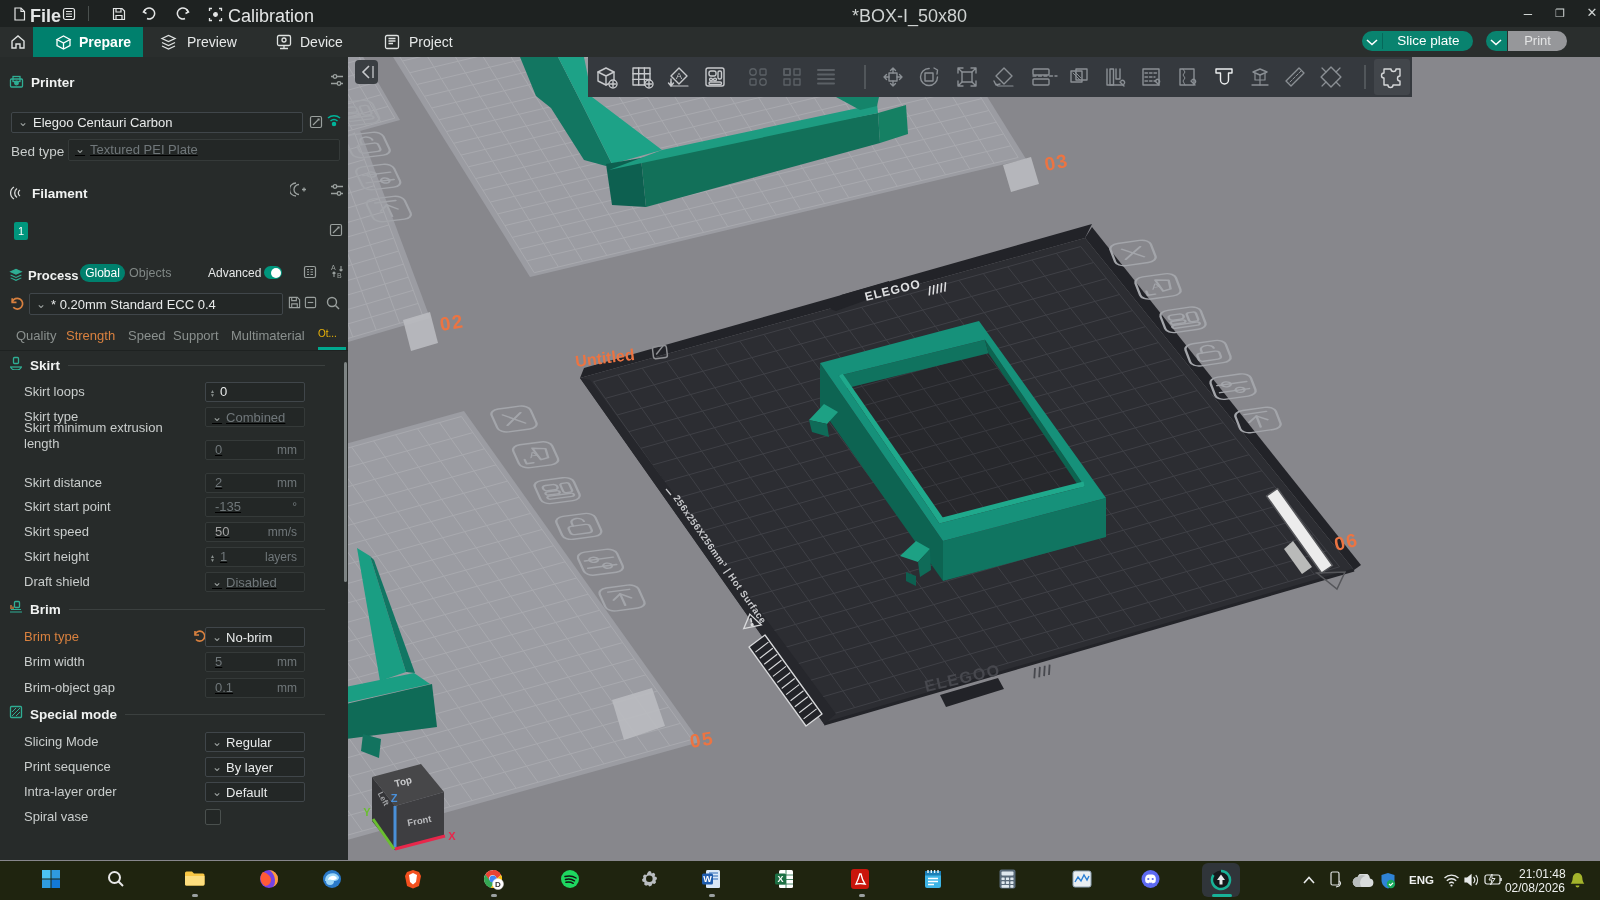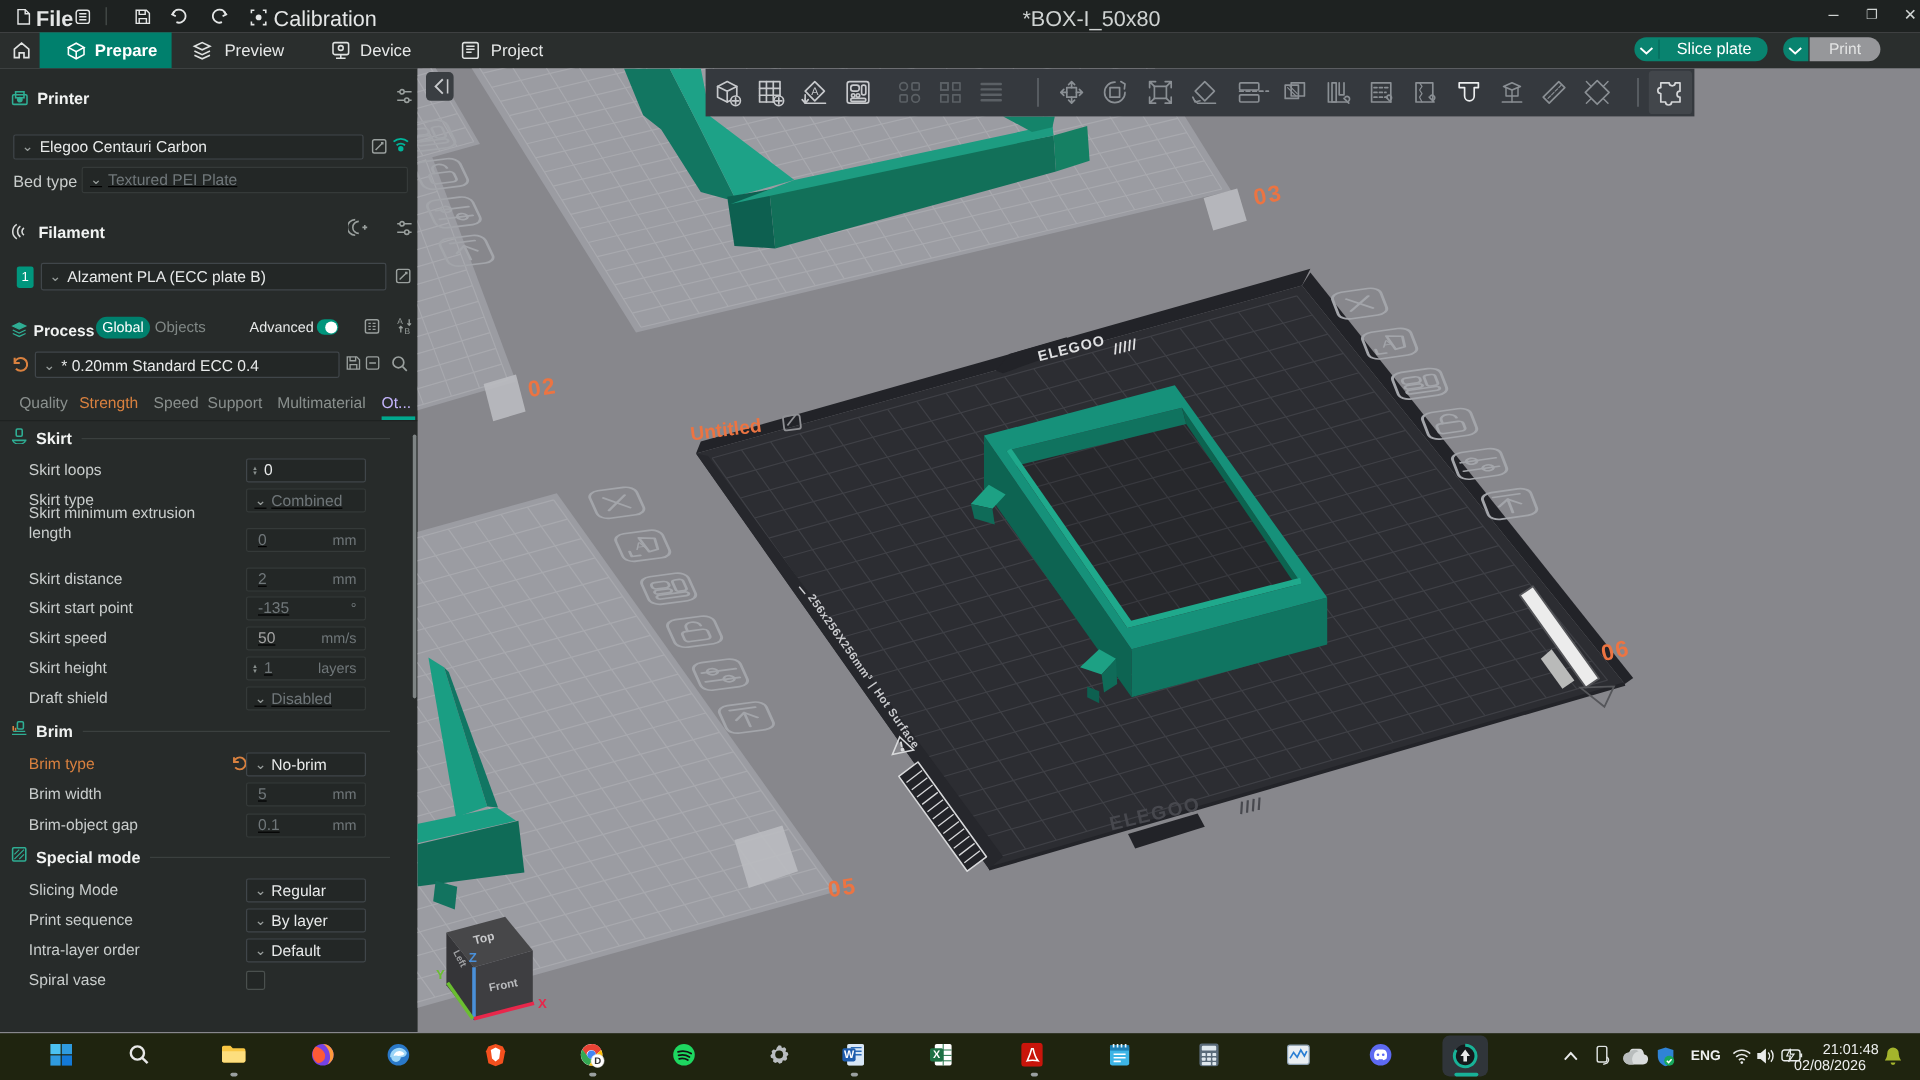--- a/index.html
+++ b/index.html
@@ -147,21 +147,20 @@
  <svg class="hicon" style="left:290px;top:124px" width="17" height="17" viewBox="0 0 17 17" fill="none" stroke="#9aa09e" stroke-width="1.3">
         <path d="M 6 2 A 6.5 6.5 0 0 0 6 15 M 9 3.5 A 5 5 0 0 0 9 13.5"></path>
         <path d="M 12 8.5 H 16 M 14 6.5 V 10.5"></path>
       </svg>
  <svg class="hicon" style="left:330px;top:126px" width="14" height="14" viewBox="0 0 14 14" stroke="#9aa09e" fill="none" stroke-width="1.3">
         <path d="M 1 3.5 H 13 M 1 10.5 H 13"></path>
         <circle cx="5" cy="3.5" r="1.8" fill="#272b2a"></circle>
         <circle cx="9" cy="10.5" r="1.8" fill="#272b2a"></circle>
       </svg>
  <div style="position:absolute;left:14px;top:165px;width:14px;height:18px;background:#00967d;border-radius:2px;color:#fff;font-size:11px;text-align:center;line-height:18px">1</div>
- <div class="pbox" style="left:34px;top:162px;width:288px;height:23px;line-height:21px"><span class="chev">⌄</span><span style="color:#e8eaea;margin-left:5px">Alzament PLA (ECC plate B)</span></div>
  <svg class="hicon" style="left:329px;top:166px" width="14" height="14" viewBox="0 0 14 14" fill="none" stroke="#9aa09e" stroke-width="1.2">
         <rect x="1.5" y="1.5" width="11" height="11" rx="1.5"></rect>
         <path d="M 4 10 L 10 4 M 8.5 4 H 10 V 5.5"></path>
       </svg>
 
  <div class="shead" style="top:208px;width:330px">
         <svg width="14" height="14" viewBox="0 0 17 17" fill="none" stroke="#2fae94" stroke-width="1.3">
           <path d="M 2 4.5 L 8.5 1.5 L 15 4.5 L 8.5 7.5 Z" fill="#2fae94"></path>
           <path d="M 2 8.5 L 8.5 11.5 L 15 8.5"></path>
           <path d="M 2 12 L 8.5 15 L 15 12"></path>
@@ -200,21 +199,21 @@
  <svg class="hicon" style="left:326px;top:239px" width="14" height="14" viewBox="0 0 14 14" fill="none" stroke="#9aa09e" stroke-width="1.4">
         <circle cx="6" cy="6" r="4.5"></circle>
         <path d="M 9.5 9.5 L 13 13"></path>
       </svg>
 
  <div style="position:absolute;left:16px;top:271px;font-size:13px;color:#8a908e">Quality</div>
  <div style="position:absolute;left:66px;top:271px;font-size:13px;color:#d9813f">Strength</div>
  <div style="position:absolute;left:128px;top:271px;font-size:13px;color:#8a908e">Speed</div>
  <div style="position:absolute;left:173px;top:271px;font-size:13px;color:#8a908e">Support</div>
  <div style="position:absolute;left:231px;top:271px;font-size:13px;color:#8a908e">Multimaterial</div>
- <div style="position:absolute;left:318px;top:271px;font-size:13px;color:#c4b5fd">Ot...</div>
+ <div style="position:absolute;left:318px;top:271px;font-size:10px;color:#eab308">Ot...</div>
  <div style="position:absolute;left:318px;top:290px;width:28px;height:3px;background:#00a88e"></div>
  <div style="position:absolute;left:0;top:293px;width:348px;height:1px;background:#1e2221"></div>
 
  <div class="shead" style="top:298px">
         <span class="sicon"><svg width="14" height="14" viewBox="0 0 14 14" fill="none" stroke="#2fae94" stroke-width="1.3">
             <rect x="4.5" y="1.5" width="5" height="6" rx="1"></rect>
             <path d="M 2 11 A 5 3 0 0 0 12 11"></path>
             <path d="M 1 11 H 13"></path>
           </svg></span>
         <span class="stitle">Skirt</span>
@@ -941,19 +940,19 @@
       <svg style="position:absolute;left:1464px;top:12px" width="16" height="14" viewBox="0 0 16 14" fill="none" stroke="#e8eaea" stroke-width="1.2">
         <path d="M 1 5 H 3.5 L 7 2 V 12 L 3.5 9 H 1 Z" fill="#e8eaea"></path>
         <path d="M 9.5 4 a 4.5 4.5 0 0 1 0 6 M 11.8 2.2 a 7.5 7.5 0 0 1 0 9.6"></path>
       </svg>
       <svg style="position:absolute;left:1484px;top:12px" width="20" height="13" viewBox="0 0 20 13" fill="none" stroke="#e8eaea" stroke-width="1.2">
         <rect x="1" y="2" width="15" height="9" rx="2"></rect>
         <path d="M 17 5 v 3" stroke-width="1.6"></path>
         <path d="M 8 1 L 5 7 H 8 L 6.5 12 L 11 5.5 H 8 Z" fill="#1f240f" stroke="#e8eaea" stroke-width="1"></path>
       </svg>
       <div class="tray" style="left:1519px;top:6px;width:46px;text-align:right">21:01:48</div>
-      <div class="tray" style="left:1495px;top:20px;width:70px;">02/08/2026</div>
+      <div class="tray" style="left:1495px;top:20px;width:70px;text-align:right">02/08/2026</div>
       <svg style="position:absolute;left:1570px;top:11px" width="15" height="17" viewBox="0 0 15 17">
         <path d="M 7.5 1 a 4.8 4.8 0 0 1 4.8 4.8 c 0 3.5 1.5 5 2 6 H 0.7 c 0.5 -1 2 -2.5 2 -6 A 4.8 4.8 0 0 1 7.5 1 Z" fill="#a4b42c"></path>
         <path d="M 5.5 13.5 a 2 2 0 0 0 4 0 Z" fill="#a4b42c"></path>
       </svg>
     </div>
 
 </div>
 </body></html>

